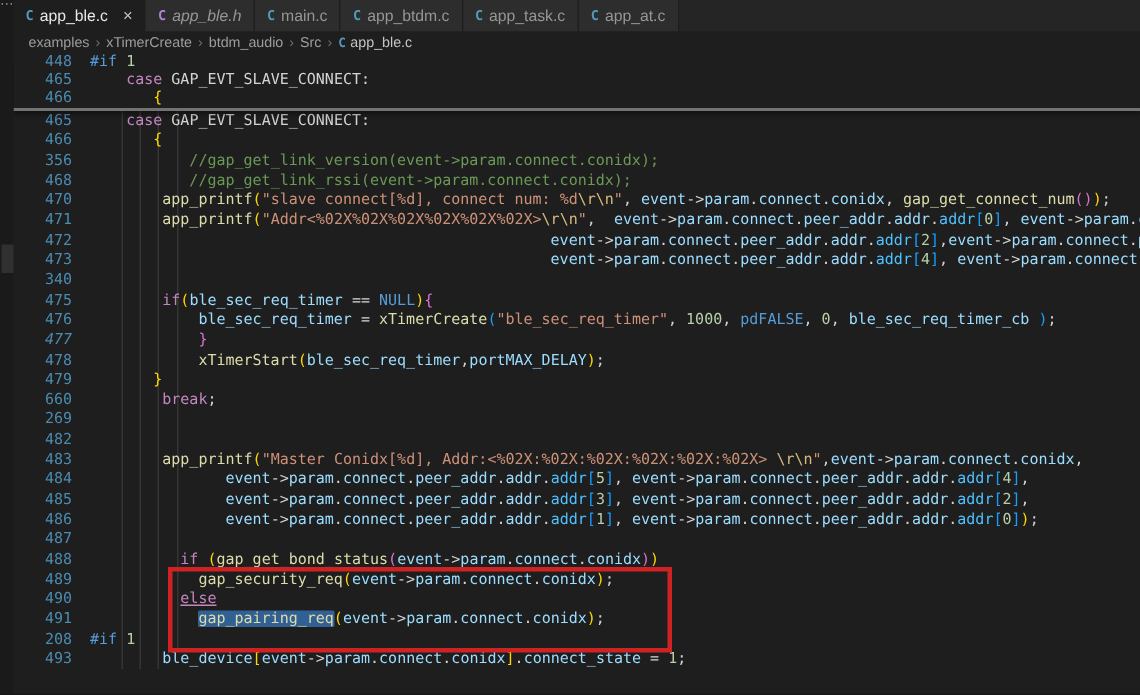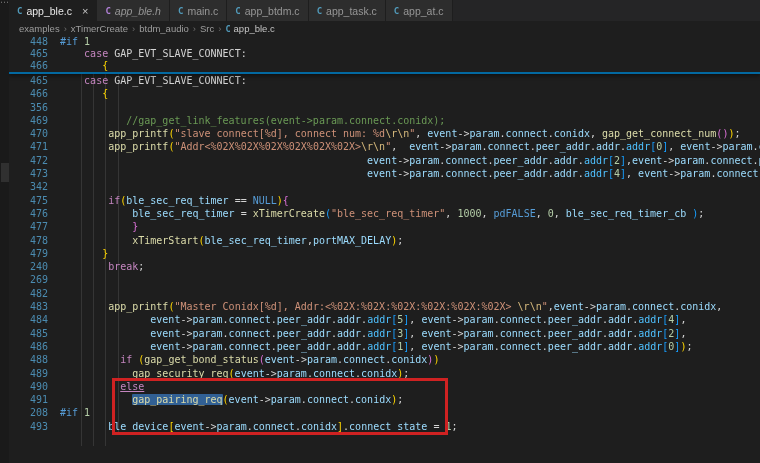--- a/index.html
+++ b/index.html
@@ -18,21 +18,21 @@
   .tab { display:flex; align-items:center; gap:4px; padding:0 8px; background:#2d2d2d; border-right:1px solid #1e1e1e; font-size:10.5px; color:#969696; white-space:nowrap; }
   .tab.active { background:#1e1e1e; color:#e8e8e8; }
   .tab.preview .tlabel { font-style:italic; }
   .ticon { font-weight:bold; font-size:9px; font-family:"DejaVu Sans Mono", monospace; }
   .tclose { margin-left:6px; color:#c5c5c5; font-size:11px; line-height:10px; }
   
   #breadcrumb { position:absolute; left:9px; top:21px; right:0; height:15px; background:#1e1e1e; display:flex; align-items:center; padding-left:10px; font-size:9.5px; color:#9d9d9d; z-index:4; }
   #breadcrumb .sep { margin:0 4px; color:#6e6e6e; }
   #breadcrumb .bc-ic { font-weight:bold; font-size:8.5px; margin-right:3px; font-family:"DejaVu Sans Mono", monospace; }
   
-  #sticky { position:absolute; left:9px; top:36px; right:0; background:#1e1e1e; border-bottom:2px solid #0369a1; box-shadow:0 2px 4px rgba(0,0,0,.45); z-index:3; }
+  #sticky { position:absolute; left:9px; top:36px; right:0; background:#1e1e1e; border-bottom:2px solid #737373; box-shadow:0 2px 4px rgba(0,0,0,.45); z-index:3; }
   #sticky .code-row { height:12px; line-height:12px; }
   
   #editor { position:absolute; left:9px; top:74px; right:0; bottom:0; background:#1e1e1e; z-index:1; }
   .code-row { display:flex; height:13.3px; line-height:13.3px; font-family:"DejaVu Sans Mono", monospace; font-size:10px; white-space:pre; }
   .ln { flex:0 0 39px; text-align:right; }
   .ct { margin-left:12px; }
   .sel-word { border-radius:1px; }
   
   .guide { position:absolute; width:1px; background:#353535; z-index:0; }
   
@@ -95,39 +95,40 @@
     </div>
 
   <div id="editor">
     <div class="guide" style="left:72px;  top:0; height:372px;"></div>
     <div class="guide" style="left:84px;  top:0; height:372px;"></div>
     <div class="guide" style="left:96px;  top:0; height:372px;"></div>
     <div class="guide" style="left:109px; top:0; height:360px;"></div>
     <div id="code-lines" style="position:relative; z-index:1;">
         <div class="code-row"><span class="ln" style="color: rgb(75, 139, 176);">465</span><span class="ct"><span style="color: rgb(212, 212, 212);">    </span><span style="color: rgb(197, 134, 192);">case</span><span style="color: rgb(212, 212, 212);"> </span><span style="color: rgb(212, 212, 212);">GAP_EVT_SLAVE_CONNECT:</span></span></div>
         <div class="code-row"><span class="ln" style="color: rgb(75, 139, 176);">466</span><span class="ct"><span style="color: rgb(212, 212, 212);">       </span><span style="color: rgb(255, 215, 0);">{</span></span></div>
-        <div class="code-row"><span class="ln" style="color: rgb(75, 139, 176);">356</span><span class="ct"><span style="color: rgb(212, 212, 212);">           </span></span></div>
-        <div class="code-row"><span class="ln" style="color: rgb(75, 139, 176);">469</span><span class="ct"><span style="color: rgb(212, 212, 212);">           </span><span style="color: rgb(106, 153, 85);">//gap_get_link_features(event-&gt;param.connect.conidx);</span></span></div>
+        <div class="code-row"><span class="ln" style="color: rgb(75, 139, 176);">356</span><span class="ct"><span style="color: rgb(212, 212, 212);">           </span><span style="color: rgb(106, 153, 85);">//gap_get_link_version(event-&gt;param.connect.conidx);</span></span></div>
+        <div class="code-row"><span class="ln" style="color: rgb(75, 139, 176);">468</span><span class="ct"><span style="color: rgb(212, 212, 212);">           </span><span style="color: rgb(106, 153, 85);">//gap_get_link_rssi(event-&gt;param.connect.conidx);</span></span></div>
         <div class="code-row"><span class="ln" style="color: rgb(75, 139, 176);">470</span><span class="ct"><span style="color: rgb(212, 212, 212);">        </span><span style="color: rgb(220, 220, 170);">app_printf</span><span style="color: rgb(255, 215, 0);">(</span><span style="color: rgb(206, 145, 120);">"slave connect[%d], connect num: %d</span><span style="color: rgb(215, 186, 125);">\r\n</span><span style="color: rgb(206, 145, 120);">"</span><span style="color: rgb(212, 212, 212);">, </span><span style="color: rgb(156, 220, 254);">event</span><span style="color: rgb(212, 212, 212);">-&gt;</span><span style="color: rgb(156, 220, 254);">param</span><span style="color: rgb(212, 212, 212);">.</span><span style="color: rgb(156, 220, 254);">connect</span><span style="color: rgb(212, 212, 212);">.</span><span style="color: rgb(156, 220, 254);">conidx</span><span style="color: rgb(212, 212, 212);">, </span><span style="color: rgb(220, 220, 170);">gap_get_connect_num</span><span style="color: rgb(218, 112, 214);">(</span><span style="color: rgb(218, 112, 214);">)</span><span style="color: rgb(255, 215, 0);">)</span><span style="color: rgb(212, 212, 212);">;</span></span></div>
         <div class="code-row"><span class="ln" style="color: rgb(75, 139, 176);">471</span><span class="ct"><span style="color: rgb(212, 212, 212);">        </span><span style="color: rgb(220, 220, 170);">app_printf</span><span style="color: rgb(255, 215, 0);">(</span><span style="color: rgb(206, 145, 120);">"Addr&lt;%02X%02X%02X%02X%02X%02X&gt;</span><span style="color: rgb(215, 186, 125);">\r\n</span><span style="color: rgb(206, 145, 120);">"</span><span style="color: rgb(212, 212, 212);">,  </span><span style="color: rgb(156, 220, 254);">event</span><span style="color: rgb(212, 212, 212);">-&gt;</span><span style="color: rgb(156, 220, 254);">param</span><span style="color: rgb(212, 212, 212);">.</span><span style="color: rgb(156, 220, 254);">connect</span><span style="color: rgb(212, 212, 212);">.</span><span style="color: rgb(156, 220, 254);">peer_addr</span><span style="color: rgb(212, 212, 212);">.</span><span style="color: rgb(156, 220, 254);">addr</span><span style="color: rgb(212, 212, 212);">.</span><span style="color: rgb(79, 193, 255);">addr</span><span style="color: rgb(23, 159, 255);">[</span><span style="color: rgb(181, 206, 168);">0</span><span style="color: rgb(23, 159, 255);">]</span><span style="color: rgb(212, 212, 212);">, </span><span style="color: rgb(156, 220, 254);">event</span><span style="color: rgb(212, 212, 212);">-&gt;</span><span style="color: rgb(156, 220, 254);">param</span><span style="color: rgb(212, 212, 212);">.</span><span style="color: rgb(156, 220, 254);">connect</span></span></div>
         <div class="code-row"><span class="ln" style="color: rgb(75, 139, 176);">472</span><span class="ct"><span style="color: rgb(212, 212, 212);">                                                   </span><span style="color: rgb(156, 220, 254);">event</span><span style="color: rgb(212, 212, 212);">-&gt;</span><span style="color: rgb(156, 220, 254);">param</span><span style="color: rgb(212, 212, 212);">.</span><span style="color: rgb(156, 220, 254);">connect</span><span style="color: rgb(212, 212, 212);">.</span><span style="color: rgb(156, 220, 254);">peer_addr</span><span style="color: rgb(212, 212, 212);">.</span><span style="color: rgb(156, 220, 254);">addr</span><span style="color: rgb(212, 212, 212);">.</span><span style="color: rgb(79, 193, 255);">addr</span><span style="color: rgb(23, 159, 255);">[</span><span style="color: rgb(181, 206, 168);">2</span><span style="color: rgb(23, 159, 255);">]</span><span style="color: rgb(212, 212, 212);">,</span><span style="color: rgb(156, 220, 254);">event</span><span style="color: rgb(212, 212, 212);">-&gt;</span><span style="color: rgb(156, 220, 254);">param</span><span style="color: rgb(212, 212, 212);">.</span><span style="color: rgb(156, 220, 254);">connect</span><span style="color: rgb(212, 212, 212);">.</span><span style="color: rgb(156, 220, 254);">peer_addr</span></span></div>
         <div class="code-row"><span class="ln" style="color: rgb(75, 139, 176);">473</span><span class="ct"><span style="color: rgb(212, 212, 212);">                                                   </span><span style="color: rgb(156, 220, 254);">event</span><span style="color: rgb(212, 212, 212);">-&gt;</span><span style="color: rgb(156, 220, 254);">param</span><span style="color: rgb(212, 212, 212);">.</span><span style="color: rgb(156, 220, 254);">connect</span><span style="color: rgb(212, 212, 212);">.</span><span style="color: rgb(156, 220, 254);">peer_addr</span><span style="color: rgb(212, 212, 212);">.</span><span style="color: rgb(156, 220, 254);">addr</span><span style="color: rgb(212, 212, 212);">.</span><span style="color: rgb(79, 193, 255);">addr</span><span style="color: rgb(23, 159, 255);">[</span><span style="color: rgb(181, 206, 168);">4</span><span style="color: rgb(23, 159, 255);">]</span><span style="color: rgb(212, 212, 212);">, </span><span style="color: rgb(156, 220, 254);">event</span><span style="color: rgb(212, 212, 212);">-&gt;</span><span style="color: rgb(156, 220, 254);">param</span><span style="color: rgb(212, 212, 212);">.</span><span style="color: rgb(156, 220, 254);">connect</span><span style="color: rgb(212, 212, 212);">.</span></span></div>
-        <div class="code-row"><span class="ln" style="color: rgb(75, 139, 176);">342</span><span class="ct"><span style="color: rgb(212, 212, 212);"> </span></span></div>
+        <div class="code-row"><span class="ln" style="color: rgb(75, 139, 176);">340</span><span class="ct"><span style="color: rgb(212, 212, 212);"> </span></span></div>
         <div class="code-row"><span class="ln" style="color: rgb(75, 139, 176);">475</span><span class="ct"><span style="color: rgb(212, 212, 212);">        </span><span style="color: rgb(197, 134, 192);">if</span><span style="color: rgb(255, 215, 0);">(</span><span style="color: rgb(156, 220, 254);">ble_sec_req_timer</span><span style="color: rgb(212, 212, 212);"> == </span><span style="color: rgb(86, 156, 214);">NULL</span><span style="color: rgb(255, 215, 0);">)</span><span style="color: rgb(218, 112, 214);">{</span></span></div>
         <div class="code-row"><span class="ln" style="color: rgb(75, 139, 176);">476</span><span class="ct"><span style="color: rgb(212, 212, 212);">            </span><span style="color: rgb(156, 220, 254);">ble_sec_req_timer</span><span style="color: rgb(212, 212, 212);"> = </span><span style="color: rgb(220, 220, 170);">xTimerCreate</span><span style="color: rgb(23, 159, 255);">(</span><span style="color: rgb(206, 145, 120);">"ble_sec_req_timer"</span><span style="color: rgb(212, 212, 212);">, </span><span style="color: rgb(181, 206, 168);">1000</span><span style="color: rgb(212, 212, 212);">, </span><span style="color: rgb(86, 156, 214);">pdFALSE</span><span style="color: rgb(212, 212, 212);">, </span><span style="color: rgb(181, 206, 168);">0</span><span style="color: rgb(212, 212, 212);">, </span><span style="color: rgb(156, 220, 254);">ble_sec_req_timer_cb</span><span style="color: rgb(212, 212, 212);"> </span><span style="color: rgb(23, 159, 255);">)</span><span style="color: rgb(212, 212, 212);">;</span></span></div>
-        <div class="code-row"><span class="ln" style="color: rgb(75, 139, 176);">477</span><span class="ct"><span style="color: rgb(212, 212, 212);">            </span><span style="color: rgb(218, 112, 214);">}</span></span></div>
+        <div class="code-row"><span class="ln" style="color: rgb(75, 139, 176); font-style: italic;">477</span><span class="ct"><span style="color: rgb(212, 212, 212);">            </span><span style="color: rgb(218, 112, 214);">}</span></span></div>
         <div class="code-row"><span class="ln" style="color: rgb(75, 139, 176);">478</span><span class="ct"><span style="color: rgb(212, 212, 212);">            </span><span style="color: rgb(220, 220, 170);">xTimerStart</span><span style="color: rgb(255, 215, 0);">(</span><span style="color: rgb(156, 220, 254);">ble_sec_req_timer</span><span style="color: rgb(212, 212, 212);">,</span><span style="color: rgb(156, 220, 254);">portMAX_DELAY</span><span style="color: rgb(255, 215, 0);">)</span><span style="color: rgb(212, 212, 212);">;</span></span></div>
         <div class="code-row"><span class="ln" style="color: rgb(75, 139, 176);">479</span><span class="ct"><span style="color: rgb(212, 212, 212);">       </span><span style="color: rgb(255, 215, 0);">}</span></span></div>
-        <div class="code-row"><span class="ln" style="color: rgb(75, 139, 176);">240</span><span class="ct"><span style="color: rgb(212, 212, 212);">        </span><span style="color: rgb(197, 134, 192);">break</span><span style="color: rgb(212, 212, 212);">;</span></span></div>
+        <div class="code-row"><span class="ln" style="color: rgb(75, 139, 176);">660</span><span class="ct"><span style="color: rgb(212, 212, 212);">        </span><span style="color: rgb(197, 134, 192);">break</span><span style="color: rgb(212, 212, 212);">;</span></span></div>
         <div class="code-row"><span class="ln" style="color: rgb(75, 139, 176);">269</span></div>
         <div class="code-row"><span class="ln" style="color: rgb(75, 139, 176);">482</span><span class="ct"></span></div>
         <div class="code-row"><span class="ln" style="color: rgb(75, 139, 176);">483</span><span class="ct"><span style="color: rgb(212, 212, 212);">        </span><span style="color: rgb(220, 220, 170);">app_printf</span><span style="color: rgb(255, 215, 0);">(</span><span style="color: rgb(206, 145, 120);">"Master Conidx[%d], Addr:&lt;%02X:%02X:%02X:%02X:%02X:%02X&gt; </span><span style="color: rgb(215, 186, 125);">\r\n</span><span style="color: rgb(206, 145, 120);">"</span><span style="color: rgb(212, 212, 212);">,</span><span style="color: rgb(156, 220, 254);">event</span><span style="color: rgb(212, 212, 212);">-&gt;</span><span style="color: rgb(156, 220, 254);">param</span><span style="color: rgb(212, 212, 212);">.</span><span style="color: rgb(156, 220, 254);">connect</span><span style="color: rgb(212, 212, 212);">.</span><span style="color: rgb(156, 220, 254);">conidx</span><span style="color: rgb(212, 212, 212);">,</span></span></div>
         <div class="code-row"><span class="ln" style="color: rgb(75, 139, 176);">484</span><span class="ct"><span style="color: rgb(212, 212, 212);">               </span><span style="color: rgb(156, 220, 254);">event</span><span style="color: rgb(212, 212, 212);">-&gt;</span><span style="color: rgb(156, 220, 254);">param</span><span style="color: rgb(212, 212, 212);">.</span><span style="color: rgb(156, 220, 254);">connect</span><span style="color: rgb(212, 212, 212);">.</span><span style="color: rgb(156, 220, 254);">peer_addr</span><span style="color: rgb(212, 212, 212);">.</span><span style="color: rgb(156, 220, 254);">addr</span><span style="color: rgb(212, 212, 212);">.</span><span style="color: rgb(79, 193, 255);">addr</span><span style="color: rgb(23, 159, 255);">[</span><span style="color: rgb(181, 206, 168);">5</span><span style="color: rgb(23, 159, 255);">]</span><span style="color: rgb(212, 212, 212);">, </span><span style="color: rgb(156, 220, 254);">event</span><span style="color: rgb(212, 212, 212);">-&gt;</span><span style="color: rgb(156, 220, 254);">param</span><span style="color: rgb(212, 212, 212);">.</span><span style="color: rgb(156, 220, 254);">connect</span><span style="color: rgb(212, 212, 212);">.</span><span style="color: rgb(156, 220, 254);">peer_addr</span><span style="color: rgb(212, 212, 212);">.</span><span style="color: rgb(156, 220, 254);">addr</span><span style="color: rgb(212, 212, 212);">.</span><span style="color: rgb(79, 193, 255);">addr</span><span style="color: rgb(23, 159, 255);">[</span><span style="color: rgb(181, 206, 168);">4</span><span style="color: rgb(23, 159, 255);">]</span><span style="color: rgb(212, 212, 212);">,</span></span></div>
         <div class="code-row"><span class="ln" style="color: rgb(75, 139, 176);">485</span><span class="ct"><span style="color: rgb(212, 212, 212);">               </span><span style="color: rgb(156, 220, 254);">event</span><span style="color: rgb(212, 212, 212);">-&gt;</span><span style="color: rgb(156, 220, 254);">param</span><span style="color: rgb(212, 212, 212);">.</span><span style="color: rgb(156, 220, 254);">connect</span><span style="color: rgb(212, 212, 212);">.</span><span style="color: rgb(156, 220, 254);">peer_addr</span><span style="color: rgb(212, 212, 212);">.</span><span style="color: rgb(156, 220, 254);">addr</span><span style="color: rgb(212, 212, 212);">.</span><span style="color: rgb(79, 193, 255);">addr</span><span style="color: rgb(23, 159, 255);">[</span><span style="color: rgb(181, 206, 168);">3</span><span style="color: rgb(23, 159, 255);">]</span><span style="color: rgb(212, 212, 212);">, </span><span style="color: rgb(156, 220, 254);">event</span><span style="color: rgb(212, 212, 212);">-&gt;</span><span style="color: rgb(156, 220, 254);">param</span><span style="color: rgb(212, 212, 212);">.</span><span style="color: rgb(156, 220, 254);">connect</span><span style="color: rgb(212, 212, 212);">.</span><span style="color: rgb(156, 220, 254);">peer_addr</span><span style="color: rgb(212, 212, 212);">.</span><span style="color: rgb(156, 220, 254);">addr</span><span style="color: rgb(212, 212, 212);">.</span><span style="color: rgb(79, 193, 255);">addr</span><span style="color: rgb(23, 159, 255);">[</span><span style="color: rgb(181, 206, 168);">2</span><span style="color: rgb(23, 159, 255);">]</span><span style="color: rgb(212, 212, 212);">,</span></span></div>
         <div class="code-row"><span class="ln" style="color: rgb(75, 139, 176);">486</span><span class="ct"><span style="color: rgb(212, 212, 212);">               </span><span style="color: rgb(156, 220, 254);">event</span><span style="color: rgb(212, 212, 212);">-&gt;</span><span style="color: rgb(156, 220, 254);">param</span><span style="color: rgb(212, 212, 212);">.</span><span style="color: rgb(156, 220, 254);">connect</span><span style="color: rgb(212, 212, 212);">.</span><span style="color: rgb(156, 220, 254);">peer_addr</span><span style="color: rgb(212, 212, 212);">.</span><span style="color: rgb(156, 220, 254);">addr</span><span style="color: rgb(212, 212, 212);">.</span><span style="color: rgb(79, 193, 255);">addr</span><span style="color: rgb(23, 159, 255);">[</span><span style="color: rgb(181, 206, 168);">1</span><span style="color: rgb(23, 159, 255);">]</span><span style="color: rgb(212, 212, 212);">, </span><span style="color: rgb(156, 220, 254);">event</span><span style="color: rgb(212, 212, 212);">-&gt;</span><span style="color: rgb(156, 220, 254);">param</span><span style="color: rgb(212, 212, 212);">.</span><span style="color: rgb(156, 220, 254);">connect</span><span style="color: rgb(212, 212, 212);">.</span><span style="color: rgb(156, 220, 254);">peer_addr</span><span style="color: rgb(212, 212, 212);">.</span><span style="color: rgb(156, 220, 254);">addr</span><span style="color: rgb(212, 212, 212);">.</span><span style="color: rgb(79, 193, 255);">addr</span><span style="color: rgb(23, 159, 255);">[</span><span style="color: rgb(181, 206, 168);">0</span><span style="color: rgb(23, 159, 255);">]</span><span style="color: rgb(255, 215, 0);">)</span><span style="color: rgb(212, 212, 212);">;</span></span></div>
+        <div class="code-row"><span class="ln" style="color: rgb(75, 139, 176);">487</span><span class="ct"></span></div>
         <div class="code-row"><span class="ln" style="color: rgb(75, 139, 176);">488</span><span class="ct"><span style="color: rgb(212, 212, 212);">          </span><span style="color: rgb(197, 134, 192);">if</span><span style="color: rgb(212, 212, 212);"> </span><span style="color: rgb(255, 215, 0);">(</span><span style="color: rgb(220, 220, 170);">gap_get_bond_status</span><span style="color: rgb(218, 112, 214);">(</span><span style="color: rgb(156, 220, 254);">event</span><span style="color: rgb(212, 212, 212);">-&gt;</span><span style="color: rgb(156, 220, 254);">param</span><span style="color: rgb(212, 212, 212);">.</span><span style="color: rgb(156, 220, 254);">connect</span><span style="color: rgb(212, 212, 212);">.</span><span style="color: rgb(156, 220, 254);">conidx</span><span style="color: rgb(218, 112, 214);">)</span><span style="color: rgb(255, 215, 0);">)</span></span></div>
         <div class="code-row"><span class="ln" style="color: rgb(75, 139, 176);">489</span><span class="ct"><span style="color: rgb(212, 212, 212);">            </span><span style="color: rgb(220, 220, 170);">gap_security_req</span><span style="color: rgb(255, 215, 0);">(</span><span style="color: rgb(156, 220, 254);">event</span><span style="color: rgb(212, 212, 212);">-&gt;</span><span style="color: rgb(156, 220, 254);">param</span><span style="color: rgb(212, 212, 212);">.</span><span style="color: rgb(156, 220, 254);">connect</span><span style="color: rgb(212, 212, 212);">.</span><span style="color: rgb(156, 220, 254);">conidx</span><span style="color: rgb(255, 215, 0);">)</span><span style="color: rgb(212, 212, 212);">;</span></span></div>
         <div class="code-row"><span class="ln" style="color: rgb(75, 139, 176);">490</span><span class="ct"><span style="color: rgb(212, 212, 212);">          </span><span style="color: rgb(197, 134, 192); text-decoration: underline;">else</span></span></div>
         <div class="code-row"><span class="ln" style="color: rgb(75, 139, 176);">491</span><span class="ct"><span style="color: rgb(212, 212, 212);">            </span><span class="sel-word" style="color: rgb(220, 220, 170); background: rgb(49, 96, 148);">gap_pairing_req</span><span style="color: rgb(255, 215, 0);">(</span><span style="color: rgb(156, 220, 254);">event</span><span style="color: rgb(212, 212, 212);">-&gt;</span><span style="color: rgb(156, 220, 254);">param</span><span style="color: rgb(212, 212, 212);">.</span><span style="color: rgb(156, 220, 254);">connect</span><span style="color: rgb(212, 212, 212);">.</span><span style="color: rgb(156, 220, 254);">conidx</span><span style="color: rgb(255, 215, 0);">)</span><span style="color: rgb(212, 212, 212);">;</span></span></div>
         <div class="code-row"><span class="ln" style="color: rgb(75, 139, 176);">208</span><span class="ct"><span style="color: rgb(86, 156, 214);">#if</span><span style="color: rgb(212, 212, 212);"> </span><span style="color: rgb(181, 206, 168);">1</span></span></div>
         <div class="code-row"><span class="ln" style="color: rgb(75, 139, 176);">493</span><span class="ct"><span style="color: rgb(212, 212, 212);">        </span><span style="color: rgb(156, 220, 254);">ble_device</span><span style="color: rgb(255, 215, 0);">[</span><span style="color: rgb(156, 220, 254);">event</span><span style="color: rgb(212, 212, 212);">-&gt;</span><span style="color: rgb(156, 220, 254);">param</span><span style="color: rgb(212, 212, 212);">.</span><span style="color: rgb(156, 220, 254);">connect</span><span style="color: rgb(212, 212, 212);">.</span><span style="color: rgb(156, 220, 254);">conidx</span><span style="color: rgb(255, 215, 0);">]</span><span style="color: rgb(212, 212, 212);">.</span><span style="color: rgb(156, 220, 254);">connect_state</span><span style="color: rgb(212, 212, 212);"> = </span><span style="color: rgb(181, 206, 168);">1</span><span style="color: rgb(212, 212, 212);">;</span></span></div>
       </div>
   </div>
 
   <div id="red-box" style="border-color: rgb(207, 34, 34);"></div>

